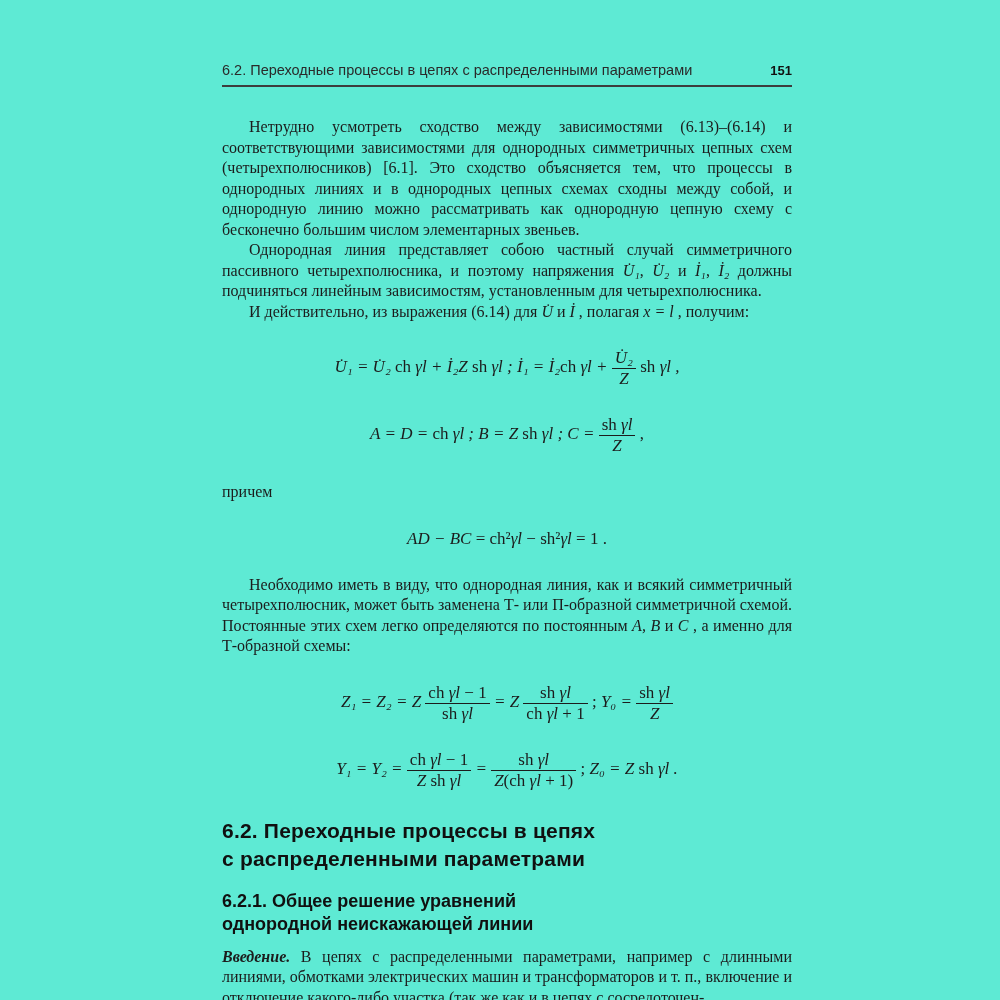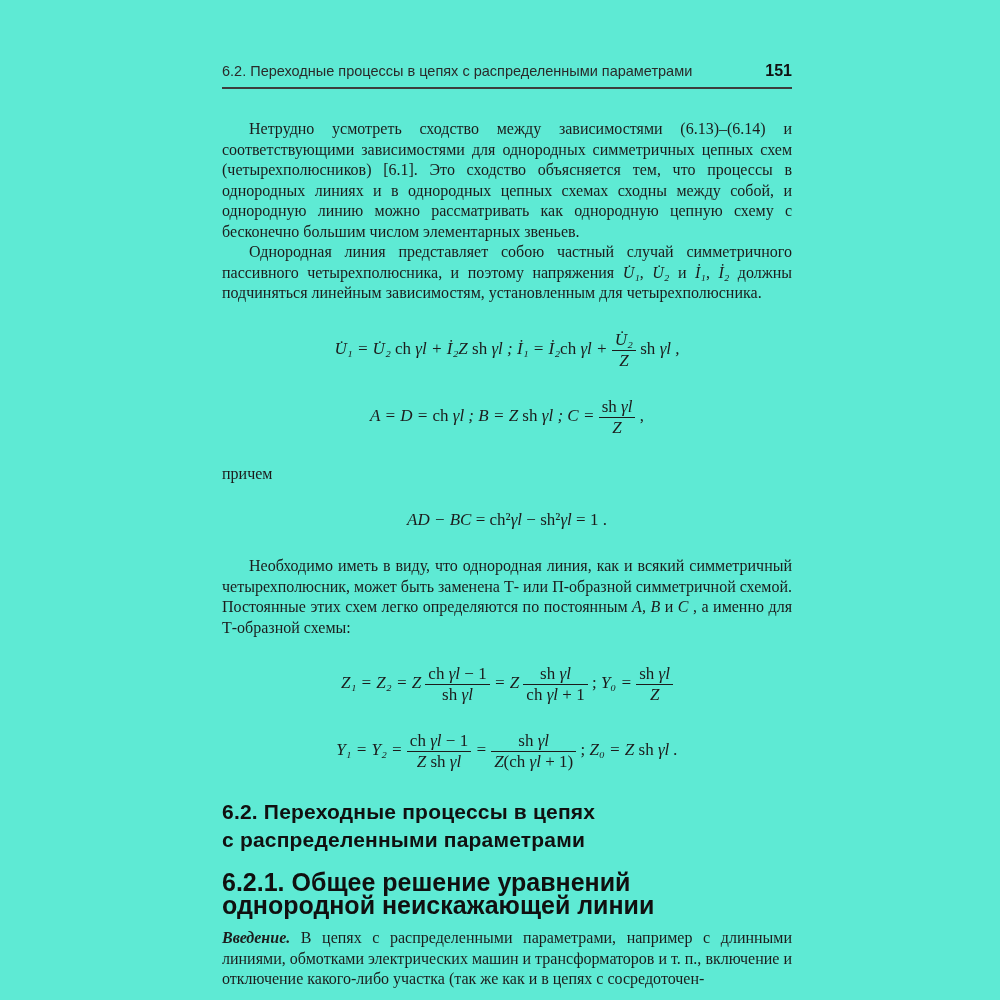--- a/index.html
+++ b/index.html
@@ -2,21 +2,21 @@
 <html lang="ru"><head>
 <meta charset="utf-8">
 <style>
   html,body{margin:0;padding:0;background:#e9e9e9;}
   .page{position:relative;width:1000px;height:1000px;background:#5eead4;overflow:hidden;}
   .content{position:absolute;left:222px;top:62px;width:570px;color:#1c1c1c;}
 
   .runhead{display:flex;justify-content:space-between;align-items:baseline;
     font-family:"Liberation Sans",sans-serif;font-size:14.5px;color:#2a2a2a;
     border-bottom:2px solid #3d3d3d;padding-bottom:7px;}
-  .rh-page{font-weight:bold;font-size:16px;color:#111;}
+  .rh-page{font-weight:bold;font-size:13px;color:#111;}
 
   .body{font-family:"Liberation Serif","DejaVu Serif",serif;font-size:16px;
     line-height:20.5px;text-align:justify;margin:0;}
   .ind{text-indent:27px;}
 
   .mt-first{margin-top:30px;}
   .mt-xs{margin-top:3px;}
   .mt-sm{}
   .mt-md{margin-top:11px;}
 
@@ -28,37 +28,38 @@
   .seg-r{font-style:normal;}
   .seg-bi{font-weight:bold;font-style:italic;}
 
   .frac{display:inline-block;vertical-align:middle;text-align:center;line-height:1.18;}
   .frac .num{display:block;border-bottom:1px solid #1c1c1c;padding:0 3px;}
   .frac .den{display:block;padding:0 3px;}
 
   .h-sec{font-family:"Liberation Sans",sans-serif;font-weight:bold;font-size:21px;
     line-height:28px;margin:25px 0 0;color:#101010;letter-spacing:0.2px;}
   .h-sec span{display:block;}
-  .h-sub{font-family:"Liberation Sans",sans-serif;font-weight:bold;font-size:25px;
+  .h-sub{font-family:"Liberation Sans",sans-serif;font-weight:bold;font-size:18px;
     line-height:23px;margin:17px 0 0;color:#101010;}
   .h-sub span{display:block;}
 </style>
 </head>
 <body>
 
 <div class="page">
   <div class="content">
 
     <div class="runhead">
       <span class="rh-title">6.2. Переходные процессы в цепях с распределенными параметрами</span>
       <span class="rh-page">151</span>
     </div>
 
     <p class="body ind mt-first"><span class="seg-n">Нетрудно усмотреть сходство между зависимостями (6.13)–(6.14) и соответствующими зависимостями для однородных симметричных цепных схем (четырехполюсников) [6.1]. Это сходство объясняется тем, что процессы в однородных линиях и в однородных цепных схемах сходны между собой, и однородную линию можно рассматривать как однородную цепную схему с бесконечно большим числом элементарных звеньев.</span></p>
     <p class="body ind"><span class="seg-n">Однородная линия представляет собою частный случай симметричного пассивного четырехполюсника, и поэтому напряжения </span><span class="seg-i">U̇₁</span><span class="seg-n">, </span><span class="seg-i">U̇₂</span><span class="seg-n"> и </span><span class="seg-i">İ₁</span><span class="seg-n">, </span><span class="seg-i">İ₂</span><span class="seg-n"> должны подчиняться линейным зависимостям, установленным для четырехполюсника.</span></p>
+    <p class="body ind"><span class="seg-n">И действительно, из выражения (6.14) для </span><span class="seg-i">U̇</span><span class="seg-n"> и </span><span class="seg-i">İ</span><span class="seg-n"> , полагая </span><span class="seg-i">x = l</span><span class="seg-n"> , получим:</span></p>
 
     <div class="formula"><span class="seg-i">U̇₁ = U̇₂ </span><span class="seg-r">ch </span><span class="seg-i">γl + İ₂Z </span><span class="seg-r">sh </span><span class="seg-i">γl ;  İ₁ = İ₂</span><span class="seg-r">ch </span><span class="seg-i">γl + </span><span class="frac"><span class="num"><span class="seg-i">U̇₂</span></span><span class="den"><span class="seg-i">Z</span></span></span><span class="seg-r"> sh </span><span class="seg-i">γl ,</span></div>
 
 
     <div class="formula"><span class="seg-i">A = D = </span><span class="seg-r">ch </span><span class="seg-i">γl ;  B = Z </span><span class="seg-r">sh </span><span class="seg-i">γl ;  C = </span><span class="frac"><span class="num"><span class="seg-r">sh </span><span class="seg-i">γl</span></span><span class="den"><span class="seg-i">Z</span></span></span><span class="seg-r"> ,</span></div>
 
     <p class="body mt-xs"><span class="seg-n">причем</span></p>
 
     <div class="formula"><span class="seg-i">AD − BC </span><span class="seg-r">= ch²</span><span class="seg-i">γl </span><span class="seg-r">− sh²</span><span class="seg-i">γl </span><span class="seg-r">= 1 .</span></div>
 

